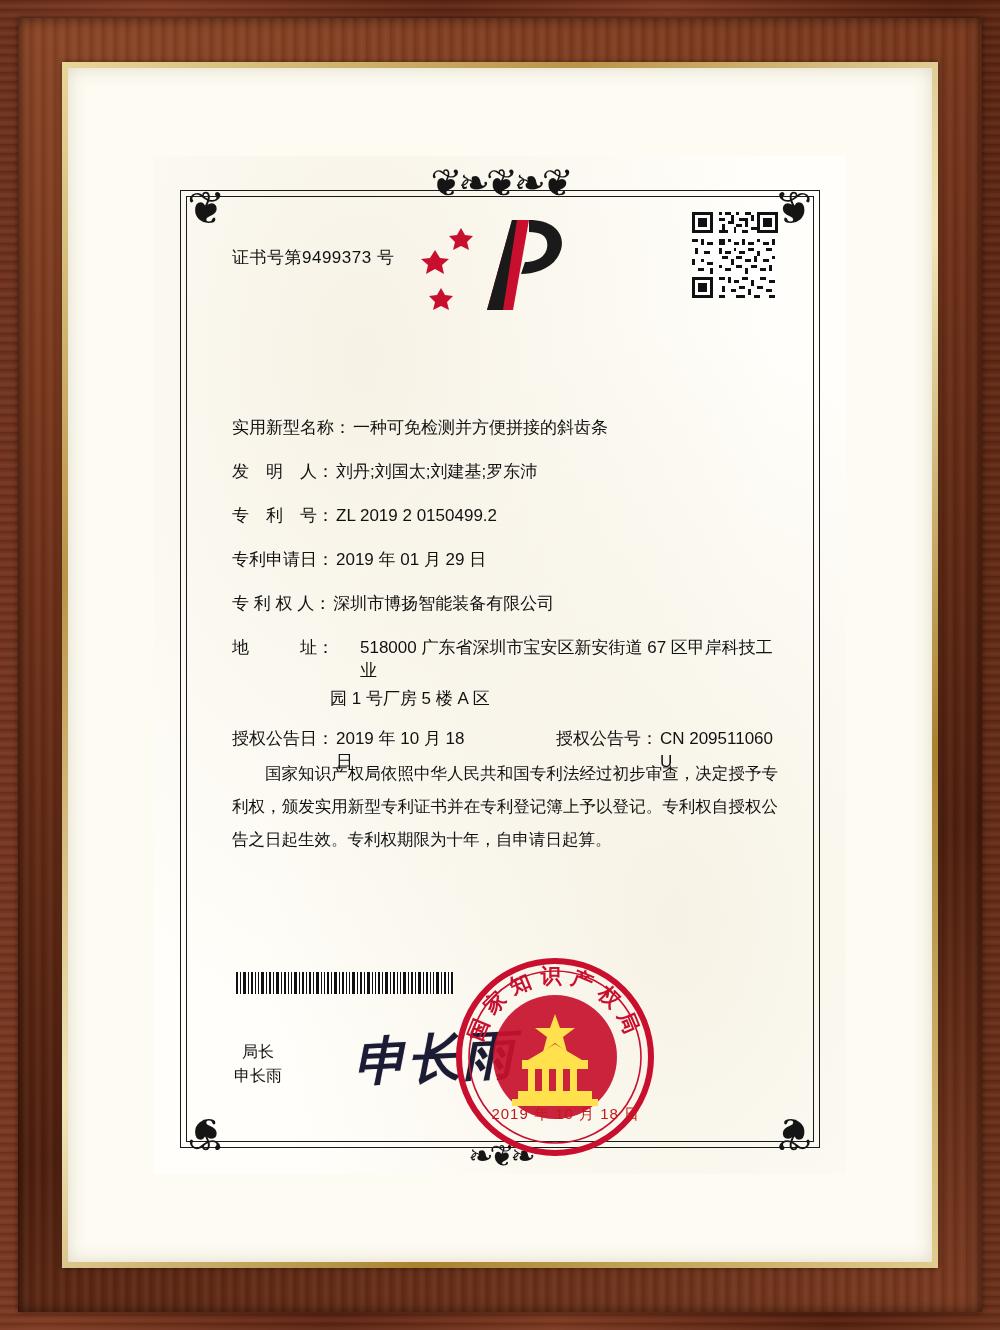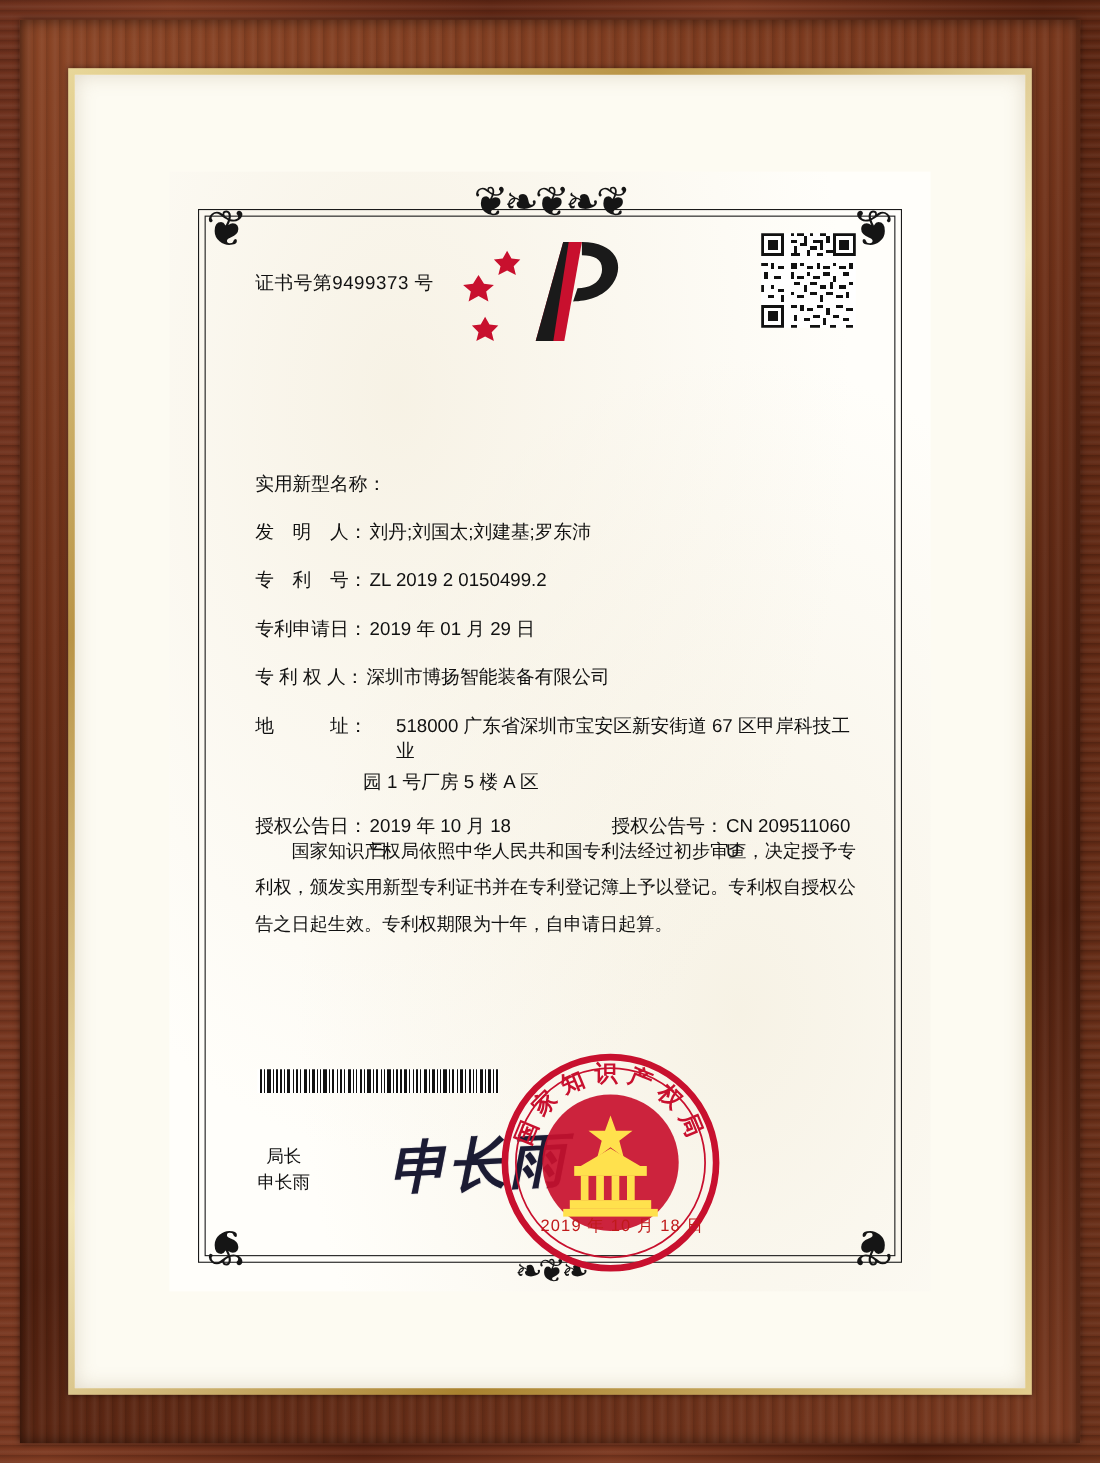--- a/index.html
+++ b/index.html
@@ -71,21 +71,21 @@
   
   .logo{position:absolute;left:50%;top:-6px;transform:translateX(-50%);width:170px;height:120px;}
   
   .qr{position:absolute;right:12px;top:0px;width:86px;height:86px;}
   
   .title{
     position:absolute;left:0;right:0;top:120px;text-align:center;
     font-family:"DejaVu Serif", serif;
     font-weight:bold;font-size:44px;letter-spacing:6px;color:#000;
   }
-  .fields{position:absolute;left:18px;right:10px;top:205px;font-size:17px;color:#111;margin-top:12px;}
+  .fields{position:absolute;left:18px;right:10px;top:205px;font-size:17px;color:#111;}
   .row{display:flex;margin-bottom:21px;line-height:1.35;}
   .lbl{white-space:nowrap;}
   .val{margin-left:2px;}
   .row.twocol{justify-content:flex-end;}
   .gap{width:88px;}
   .addr-second{margin-left:98px;margin-top:4px;}
   .para{
     position:absolute;left:18px;right:12px;top:545px;
     font-family:"DejaVu Serif", serif;
     font-size:16.5px;line-height:2.0;color:#111;text-align:justify;
@@ -230,20 +230,21 @@
               <rect x="15" y="28" width="3" height="1"></rect>
             <rect x="21" y="28" width="2" height="1"></rect>
               <rect x="26" y="28" width="2" height="1"></rect>
           </g>
         </svg>
 
 
         <div class="fields">
           <div class="row">
             <span class="lbl">实用新型名称：</span>
+            <span class="val">一种可免检测并方便拼接的斜齿条</span>
           </div>
           <div class="row">
             <span class="lbl">发　明　人：</span>
             <span class="val">刘丹;刘国太;刘建基;罗东沛</span>
           </div>
           <div class="row">
             <span class="lbl">专　利　号：</span>
             <span class="val">ZL 2019 2 0150499.2</span>
           </div>
           <div class="row">

